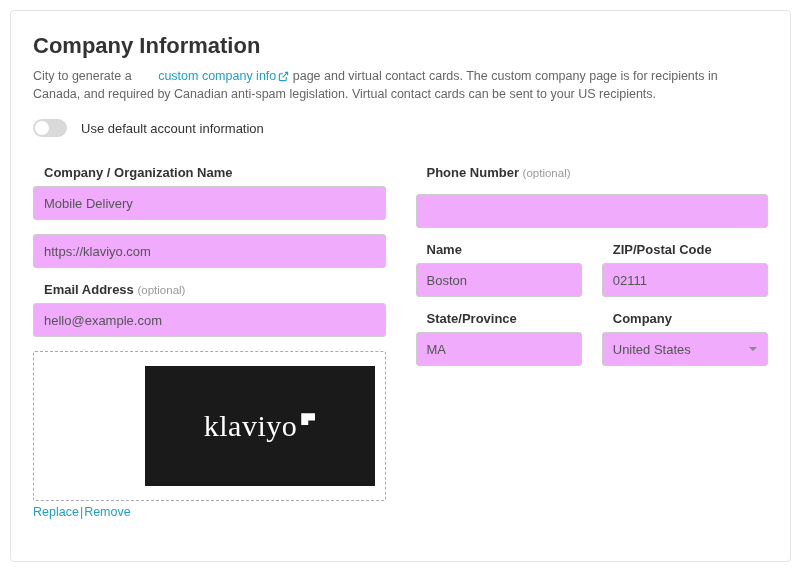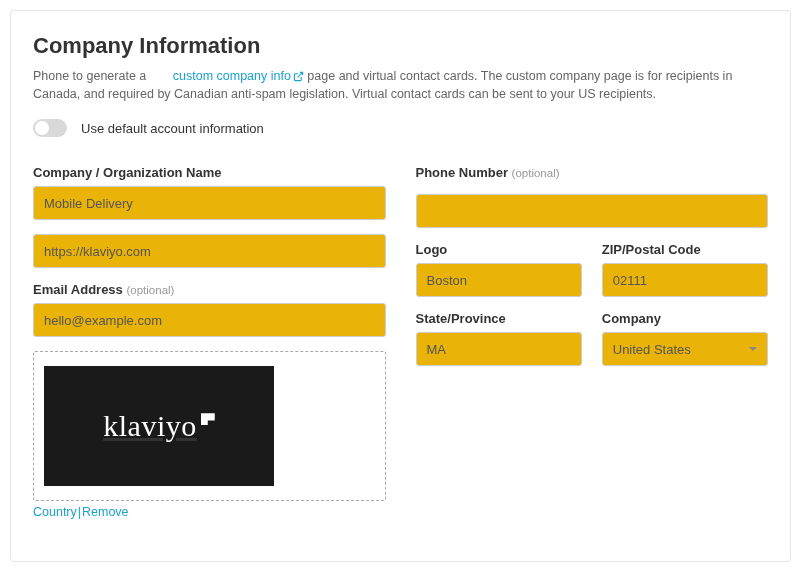--- a/index.html
+++ b/index.html
@@ -70,35 +70,36 @@
     gap: 30px;
   }
   .col { flex: 1; }
   .field { margin-bottom: 14px; }
   .label {
     font-size: 13px;
     font-weight: 600;
     color: #333;
     margin-bottom: 6px;
     display: block;
+    margin-left: 11px;
   }
   .label .opt {
     font-weight: 400;
     color: #999;
     font-size: 11.5px;
   }
   input[type="text"], .select {
     width: 100%;
     height: 34px;
     border: 1px solid #ccc;
     border-radius: 3px;
     padding: 0 10px;
     font-size: 13px;
     color: #555;
-    background: #eab308;
+    background: #f0abfc;
   }
   .select {
     display: flex;
     align-items: center;
     justify-content: space-between;
     cursor: pointer;
     text-align: right;
   }
   .select .caret {
     width: 0; height: 0;
@@ -109,25 +110,24 @@
   .row2 {
     display: flex;
     gap: 20px;
   }
   .row2 .field { flex: 1; }
   .logo-box {
     border: 1px dashed #aaa;
     border-radius: 2px;
     padding: 10px;
     display: flex;
-    justify-content: flex-start;
+    justify-content: flex-end;
     align-items: center;
     height: 150px;
     margin-bottom: 4px;
-    text-decoration: underline;
   }
   .logo-img {
     width: 230px;
     height: 120px;
     background: #1a1a1a;
     display: flex;
     align-items: center;
     justify-content: center;
   }
   .logo-text {
@@ -158,21 +158,21 @@
     color: #1ba2cc;
     padding: 0 1px;
   }
 </style>
 </head>
 <body>
 
 <div class="card">
   <h2>Company Information</h2>
   <p class="desc">
-    <span>Phone to generate a </span><a href="#"><span>custom company info</span><svg class="ext-icon" viewBox="0 0 24 24" fill="none" stroke="#1ba2cc" stroke-width="2.5">
+    <span>City to generate a </span><a href="#"><span>custom company info</span><svg class="ext-icon" viewBox="0 0 24 24" fill="none" stroke="#1ba2cc" stroke-width="2.5">
           <path d="M18 13v6a2 2 0 0 1-2 2H5a2 2 0 0 1-2-2V8a2 2 0 0 1 2-2h6"></path>
           <polyline points="15 3 21 3 21 9"></polyline>
           <line x1="10" y1="14" x2="21" y2="3"></line>
         </svg></a><span> page and virtual contact cards. The custom company page is for recipients in Canada, and required by Canadian anti-spam legislation. Virtual contact cards can be sent to your US recipients.</span>
   </p>
 
   <div class="toggle-row">
     <div class="toggle"></div>
     <span class="toggle-label">Use default account information</span>
   </div>
@@ -196,38 +196,38 @@
       <div class="field">
         <div class="logo-box">
           <div class="logo-img">
             <div class="logo-text">
               <span>klaviyo</span>
                 <span class="logo-flag"></span>
             </div>
           </div>
         </div>
         <div class="logo-actions">
-          <a href="#">Country</a><span class="sep">|</span><a href="#">Remove</a>
+          <a href="#">Replace</a><span class="sep">|</span><a href="#">Remove</a>
         </div>
       </div>
 
     </div>
 
     <div class="col">
       <div class="field">
         <label class="label">
           <span>Phone Number</span> <span class="opt">(optional)</span>
         </label>
       </div>
       <div class="field">
         <input type="text" value="" style="">
       </div>
       <div class="row2">
         <div class="field">
-          <label class="label">Logo</label>
+          <label class="label">Name</label>
           <input type="text" value="Boston" style="">
         </div>
         <div class="field">
           <label class="label">ZIP/Postal Code</label>
           <input type="text" value="02111" style="">
         </div>
       </div>
       <div class="row2">
         <div class="field">
           <label class="label">State/Province</label>

